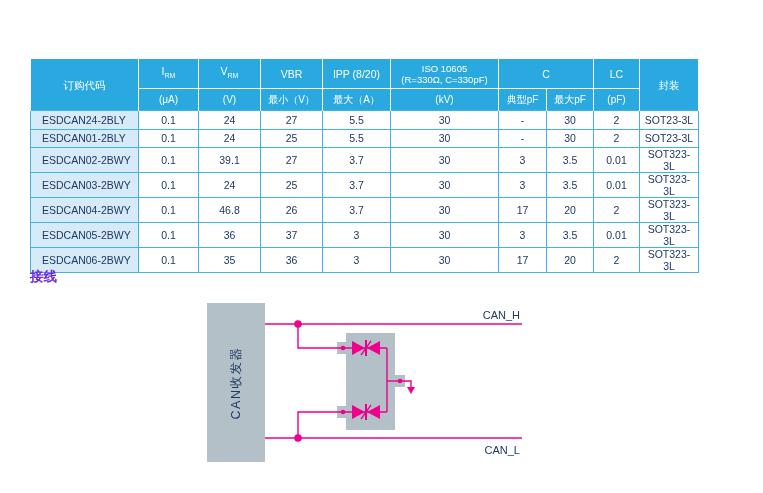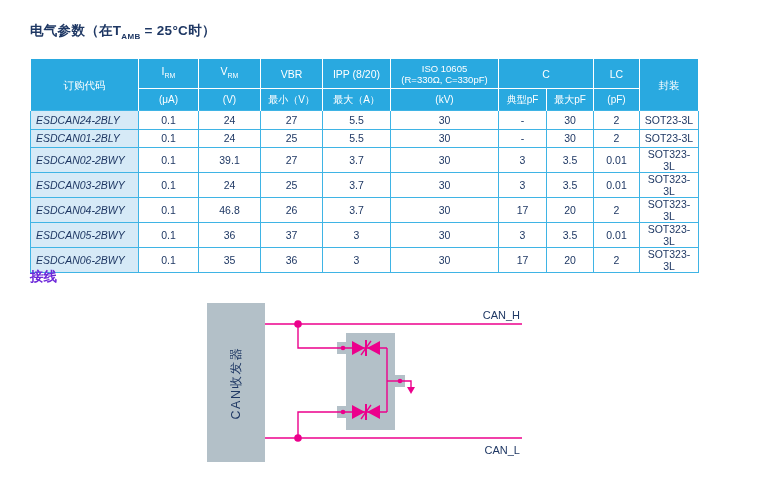--- a/index.html
+++ b/index.html
@@ -59,39 +59,37 @@
     border: 1px solid #3FB4E5;
     text-align: center;
     height: 17.5px;
     padding: 0 2px;
     background: #ffffff;
     line-height: 12px;
   }
   table.params td.order {
     background: #D6EAF7;
     text-align: left;
-    padding-left: 5px;
-    font-style: italic;
+    padding-left: 11px;
   }
   .iso-line { display: block; font-size: 9.5px; line-height: 11px; text-align: center; }
   .diagram {
     position: absolute;
     left: 0;
     top: 295px;
     width: 763px;
     height: 198px;
   }
   .diagram svg { display: block; }
 </style>
 </head>
 <body>
 
 <div class="page">
 
-  <div class="title"><span>电气参数（在T</span><sub>AMB</sub><span> = 25°C时）</span></div>
 
   <table class="params">
     <colgroup>
       <col style="width:108px">
         <col style="width:60px">
         <col style="width:62px">
       <col style="width:62px">
         <col style="width:68px">
         <col style="width:108px">
       <col style="width:48px">

